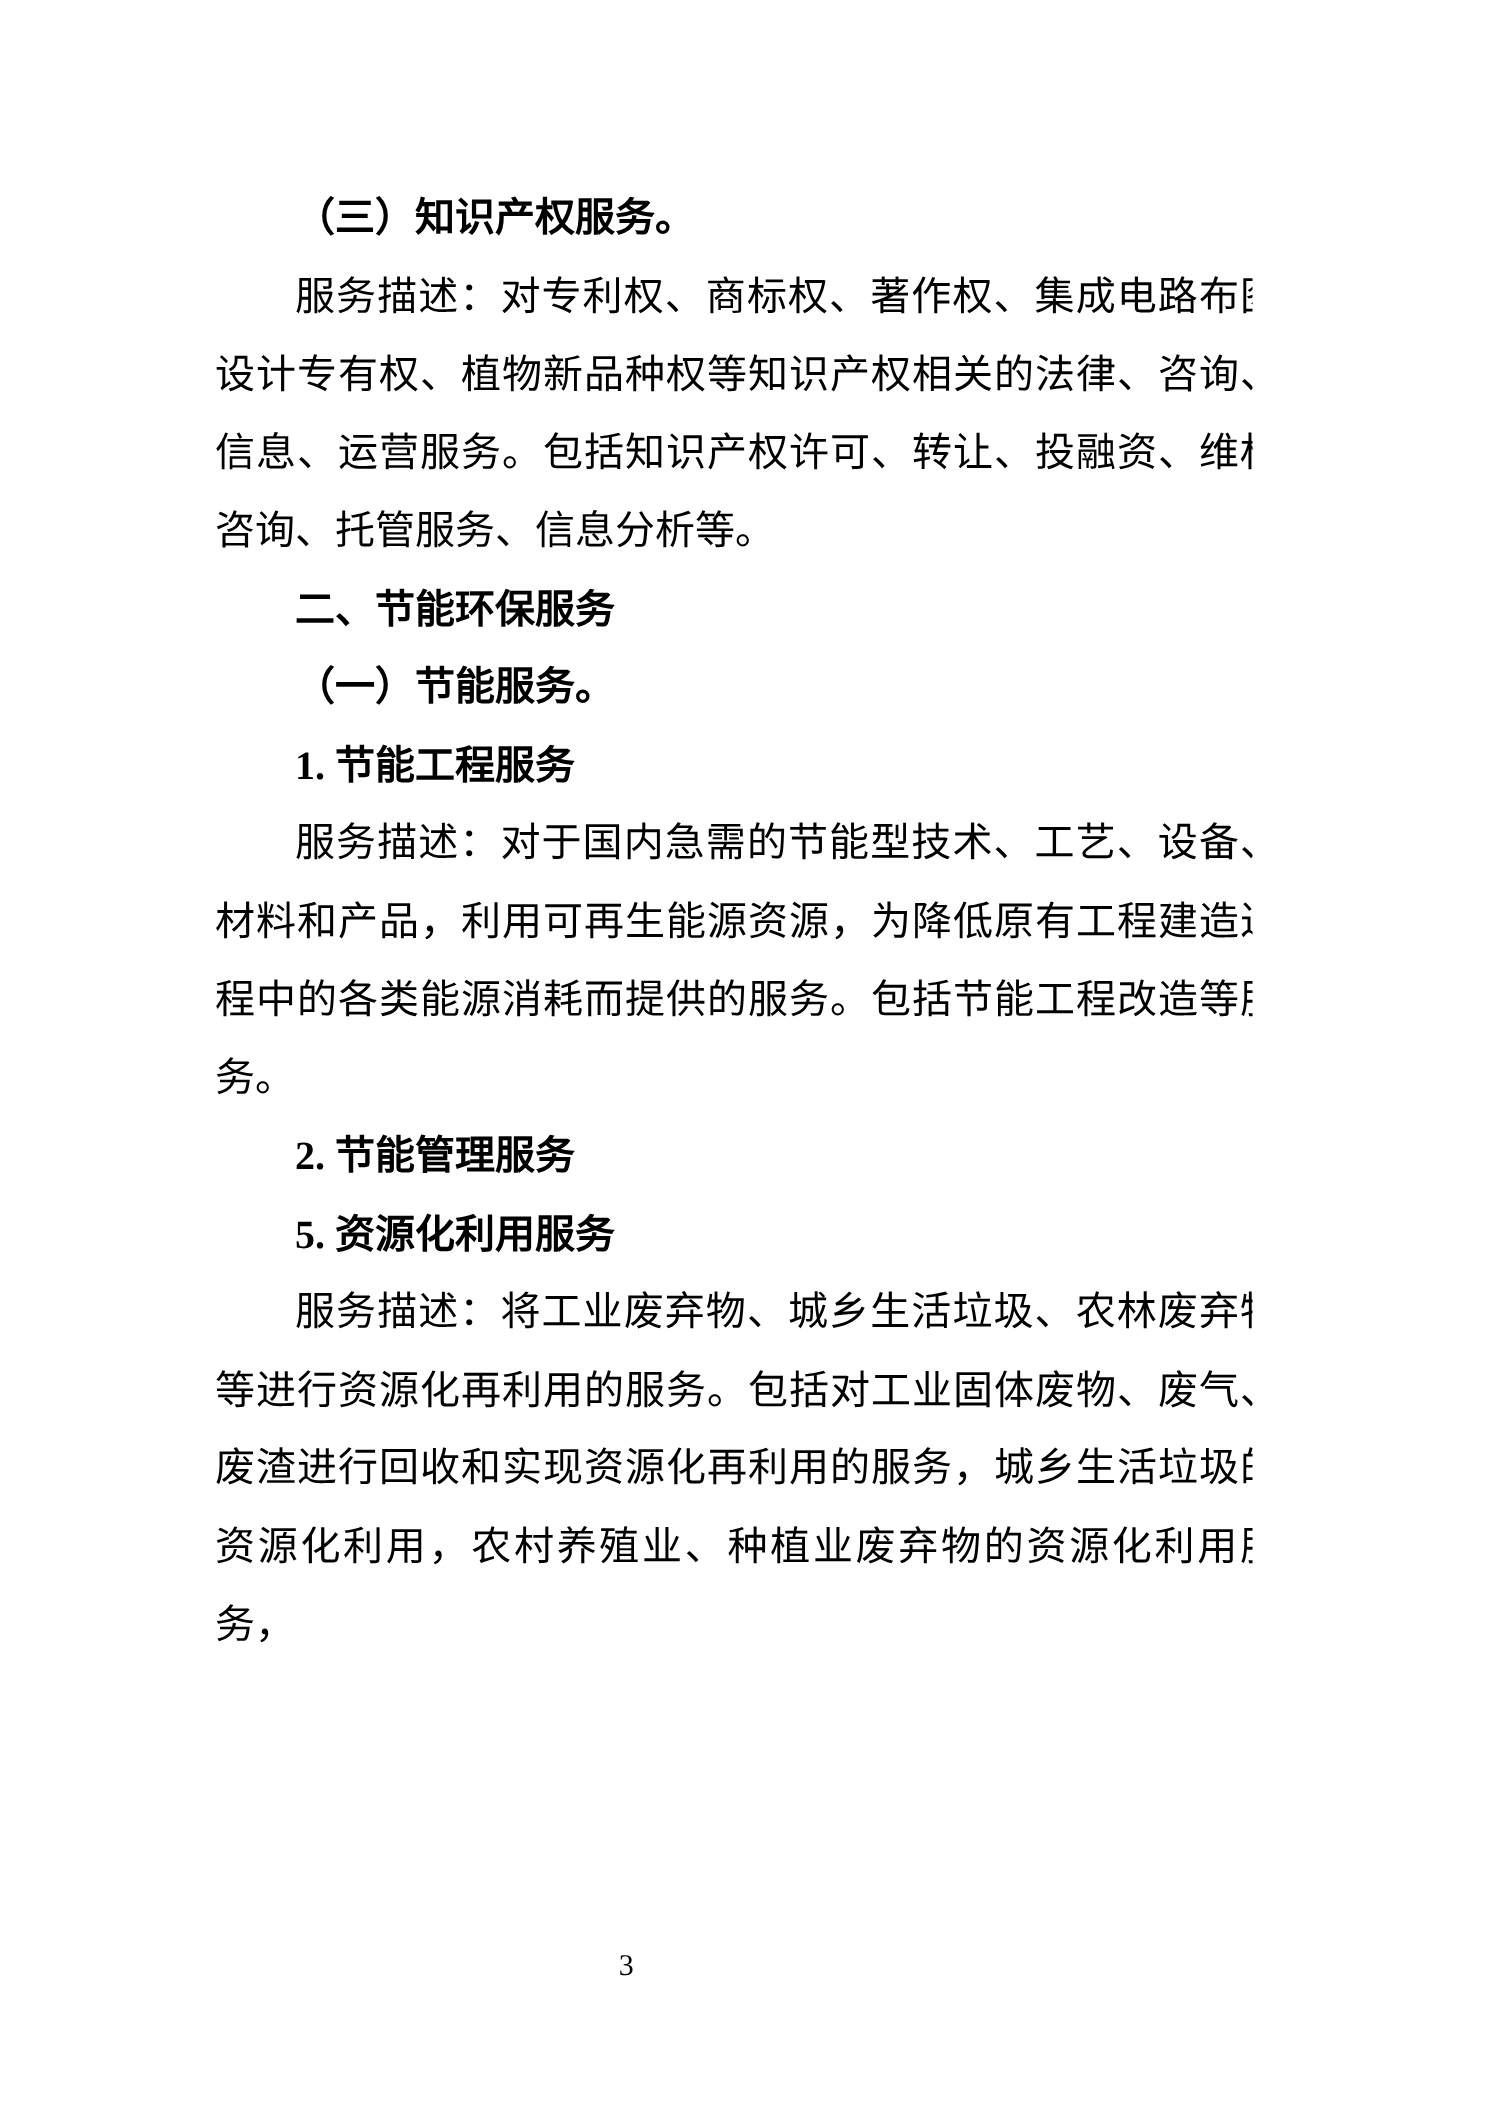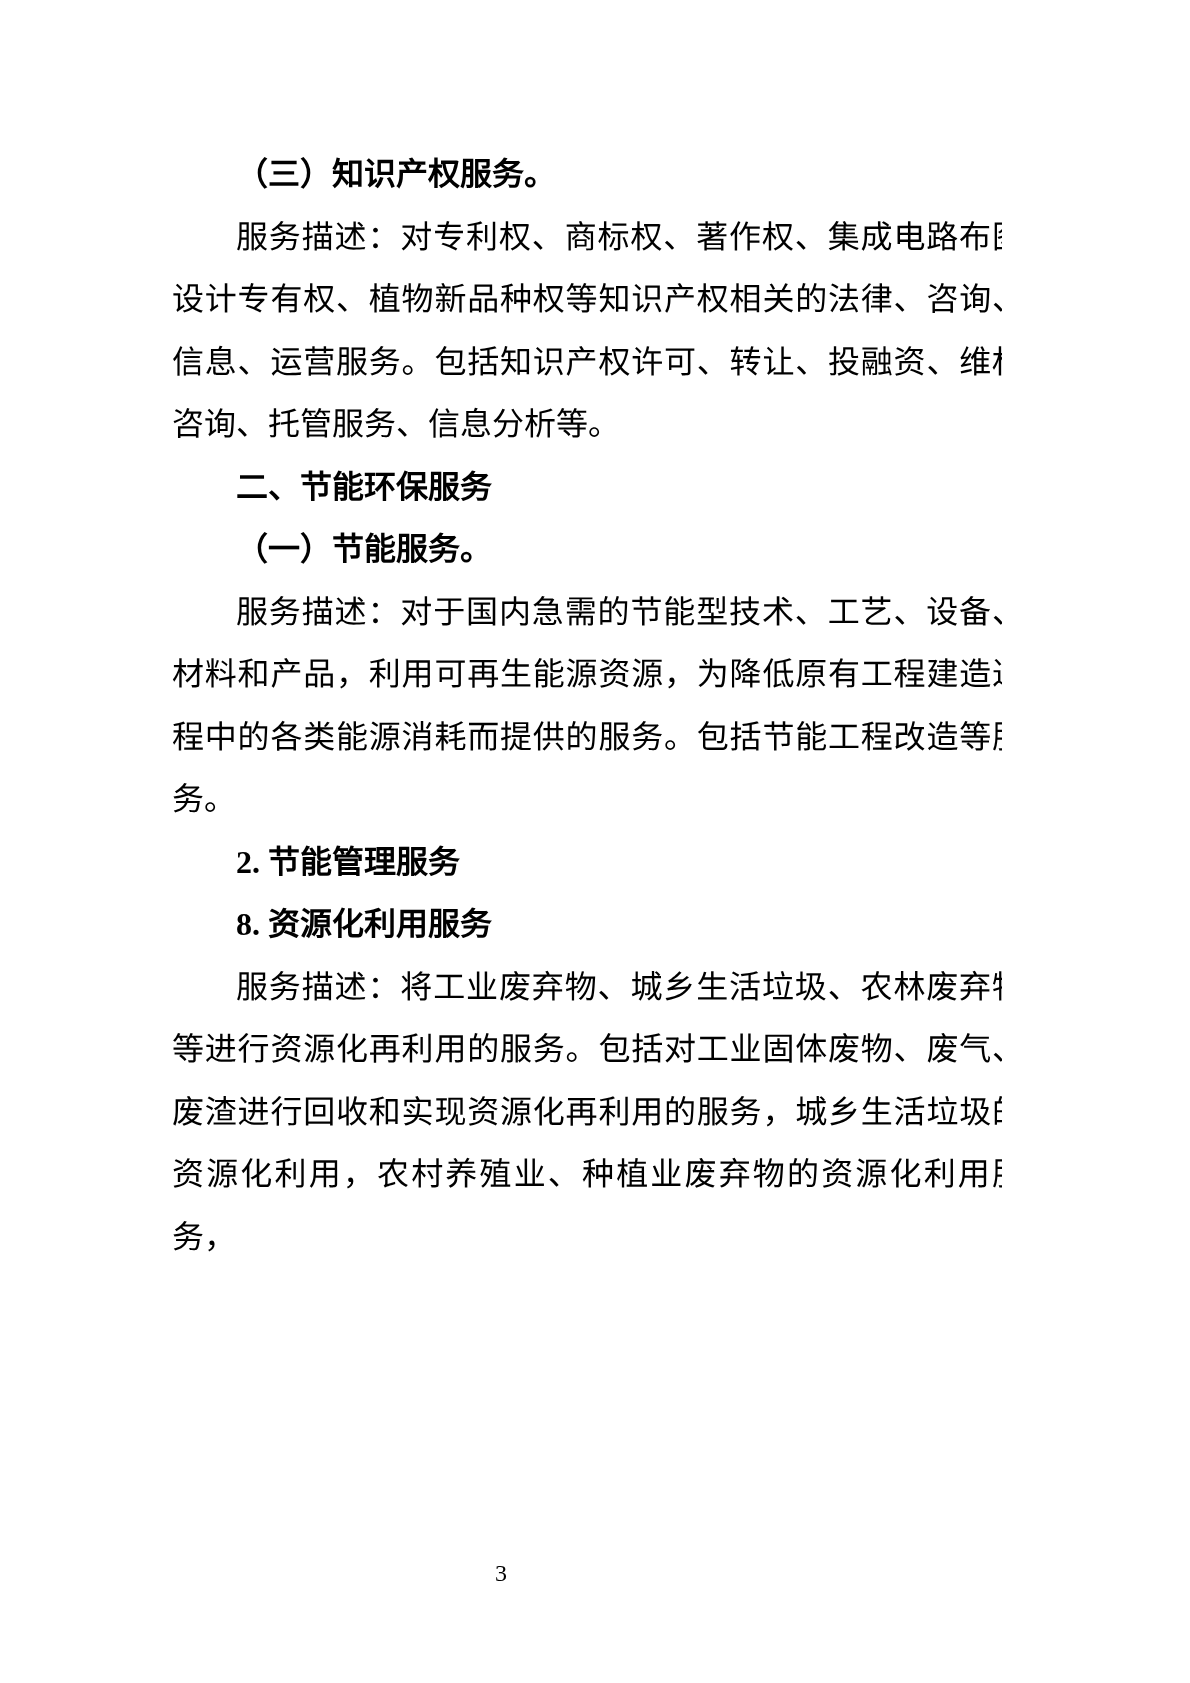--- a/index.html
+++ b/index.html
@@ -39,19 +39,20 @@
 </style>
 </head>
 <body>
 
 <div class="page">
   <div class="doc-body">
     <p class="blk heading">（三）知识产权服务。</p>
     <p class="blk para">服务描述：对专利权、商标权、著作权、集成电路布图设计专有权、植物新品种权等知识产权相关的法律、咨询、信息、运营服务。包括知识产权许可、转让、投融资、维权咨询、托管服务、信息分析等。</p>
     <p class="blk heading heading-hei">二、节能环保服务</p>
     <p class="blk heading">（一）节能服务。</p>
+    <p class="blk heading">1. 节能工程服务</p>
     <p class="blk para">服务描述：对于国内急需的节能型技术、工艺、设备、材料和产品，利用可再生能源资源，为降低原有工程建造过程中的各类能源消耗而提供的服务。包括节能工程改造等服务。</p>
     <p class="blk heading">2. 节能管理服务</p>
-    <p class="blk heading">8. 资源化利用服务</p>
+    <p class="blk heading">5. 资源化利用服务</p>
     <p class="blk para">服务描述：将工业废弃物、城乡生活垃圾、农林废弃物等进行资源化再利用的服务。包括对工业固体废物、废气、废渣进行回收和实现资源化再利用的服务，城乡生活垃圾的资源化利用，农村养殖业、种植业废弃物的资源化利用服务，</p>
   </div>
   <div class="page-number">3</div>
 </div>
 
 </body></html>

